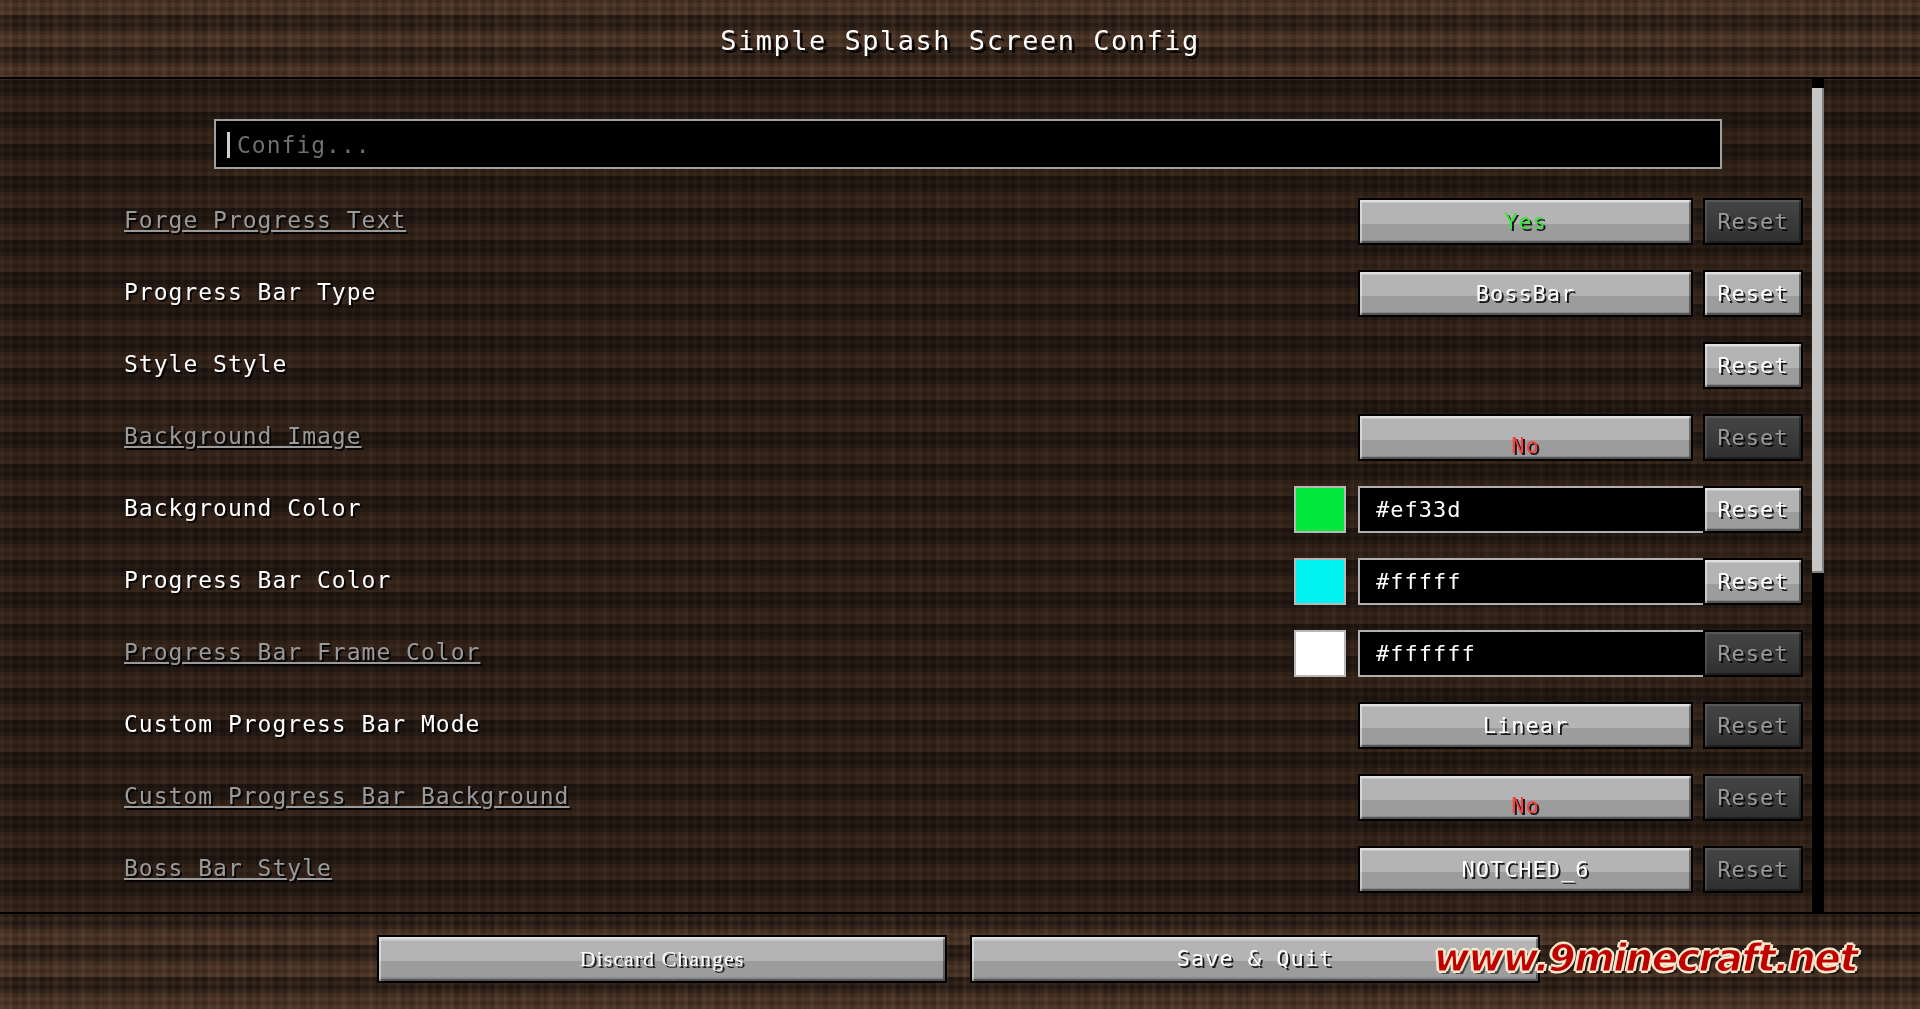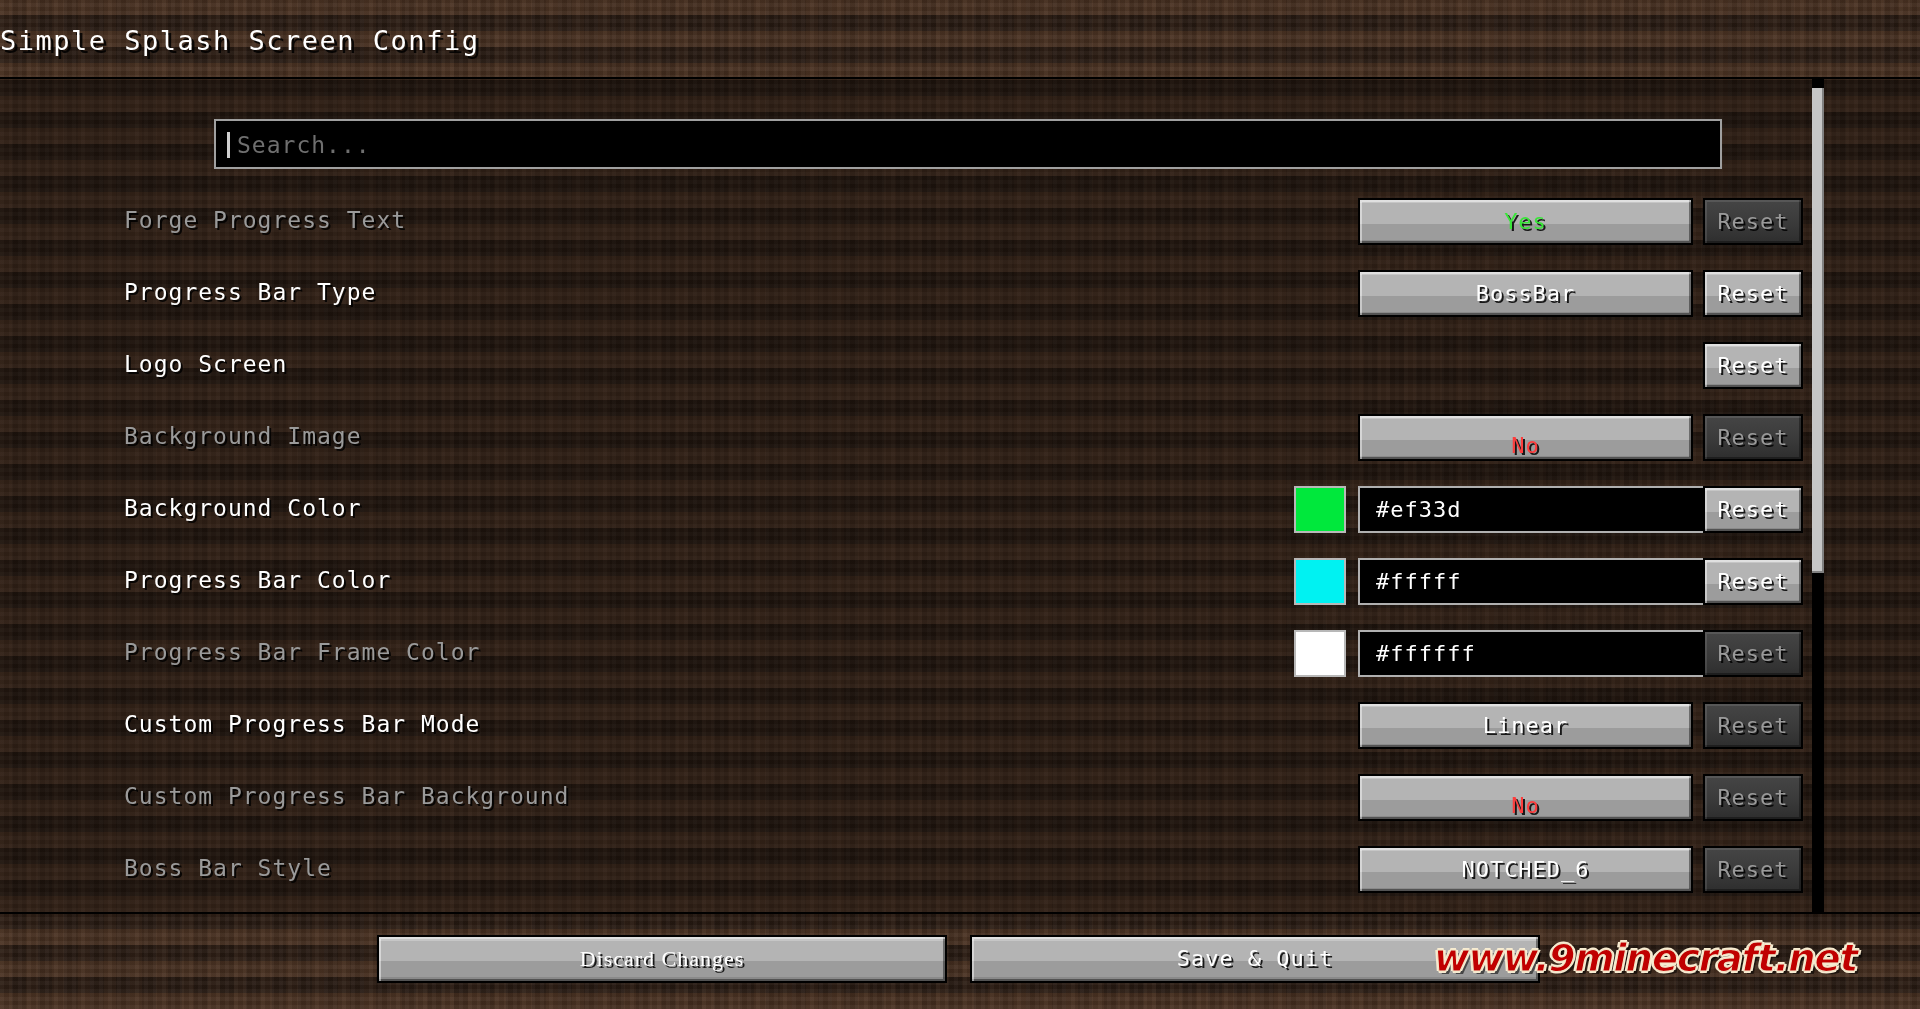--- a/index.html
+++ b/index.html
@@ -30,21 +30,21 @@
   }
 
   #screen { position:relative; width:1920px; height:1009px; }
 
   
   #header {
     position:absolute; left:0; top:0; width:1920px; height:79px;
   }
   #header-title {
     position:absolute; left:0; top:27px; width:1920px;
-    text-align:left;
+    text-align:center;
     font-size:27px; line-height:27px;
     color:#ffffff;
     letter-spacing:1.5px;
     text-shadow:3px 3px 0 rgba(0,0,0,0.85);
     white-space:nowrap;
   }
   #header-rule {
     position:absolute; left:0; top:77px; width:1920px; height:2px;
     background:#000000;
   }
@@ -88,21 +88,21 @@
     position:relative; width:1920px; height:72px;
   }
   .cfg-label {
     position:absolute; left:124px; top:20px;
     font-size:23px; line-height:28px;
     letter-spacing:1px;
     text-shadow:2px 2px 0 rgba(0,0,0,0.85);
     white-space:nowrap;
   }
   .cfg-label.modified { color:#ffffff; }
-  .cfg-label.plain    { color:#9a9a9a; font-style:normal; }
+  .cfg-label.plain    { color:#9a9a9a; font-style:normal;text-decoration:underline; }
 
   
   .mc-btn {
     position:absolute;
     background:#a8a8a8;
     background-image:
       linear-gradient(180deg,
         #c6c6c6 0%, #c6c6c6 8%,
         #b4b4b4 8%, #b4b4b4 55%,
         #9c9c9c 55%, #9c9c9c 92%,
@@ -208,21 +208,21 @@
     <div id="header-title">Simple Splash Screen Config</div>
     <div id="header-rule"></div>
   </div>
 
   <div id="body-area">
     <div id="body-bg" class="mc-dirt"></div>
 
     <div id="search-row">
       <div id="search-box">
         <div id="search-caret"></div>
-        <div id="search-placeholder">Search...</div>
+        <div id="search-placeholder">Config...</div>
       </div>
     </div>
 
     <div id="rows">
         <div class="cfg-row">
           <div class="cfg-label plain">Forge Progress Text</div>
           <div class="mc-btn value-btn">
             <span class="btn-text green">Yes</span>
           </div>
           <div class="mc-btn reset-btn disabled">
@@ -232,21 +232,21 @@
         <div class="cfg-row">
           <div class="cfg-label modified">Progress Bar Type</div>
           <div class="mc-btn value-btn">
             <span class="btn-text">BossBar</span>
           </div>
           <div class="mc-btn reset-btn">
             <span class="btn-text">Reset</span>
           </div>
         </div>
         <div class="cfg-row">
-          <div class="cfg-label modified">Logo Screen</div>
+          <div class="cfg-label modified">Style Style</div>
           <div class="mc-btn reset-btn">
             <span class="btn-text">Reset</span>
           </div>
         </div>
         <div class="cfg-row">
           <div class="cfg-label plain">Background Image</div>
           <div class="mc-btn value-btn">
             <span class="btn-text red">No</span>
           </div>
           <div class="mc-btn reset-btn disabled">

